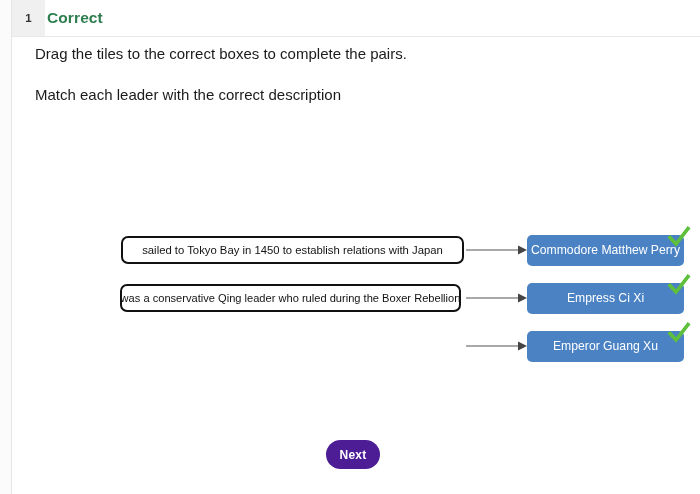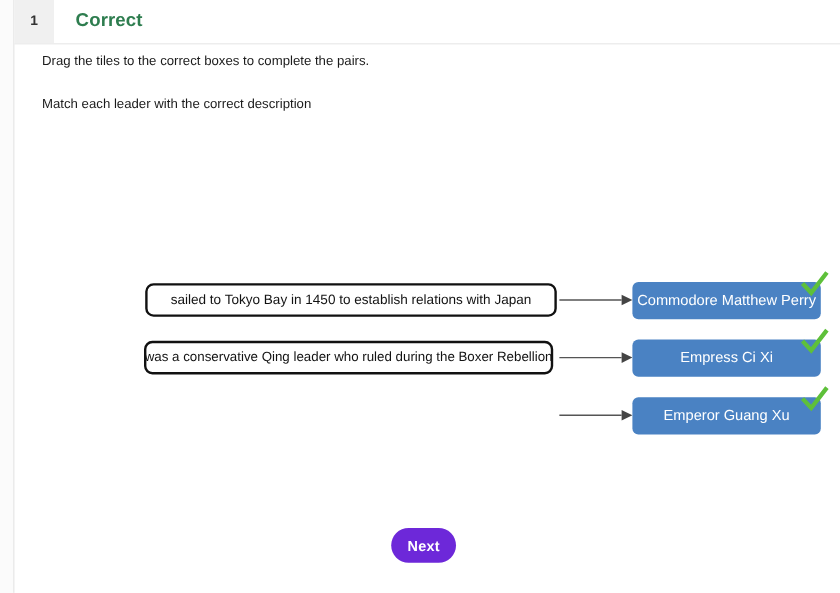--- a/index.html
+++ b/index.html
@@ -51,36 +51,36 @@
     align-items: center;
     justify-content: center;
     font-size: 11.5px;
     color: #333333;
     font-weight: 600;
     letter-spacing: .2px;
   }
   .status-title {
     display: flex;
     align-items: center;
-    padding-left: 18px;
+    padding-left: 2px;
     font-size: 15.5px;
     font-weight: bold;
     color: #2e7d4f;
     letter-spacing: .1px;
   }
 
   
   .instructions {
     position: absolute;
     left: 35px;
     top: 44px;
     width: 560px;
   }
   .instr-line {
-    font-size: 11px;
+    font-size: 15px;
     color: #1b1b1b;
     line-height: 1.35;
   }
   .instr-line.second {
     margin-top: 21px;
   }
 
   
   .match-area {
     position: absolute;
@@ -162,21 +162,21 @@
     position: absolute;
     left: 0;
     top: 440px;
     width: 700px;
     display: flex;
     justify-content: center;
     padding-left: 6px;
     box-sizing: border-box;
   }
   .next-button {
-    background: #6d28d9;
+    background: #4c1d95;
     color: #ffffff;
     border: none;
     border-radius: 16px;
     width: 54px;
     height: 29px;
     font-size: 12px;
     font-family: "Liberation Sans", sans-serif;
     font-weight: bold;
     cursor: pointer;
     letter-spacing: .2px;

